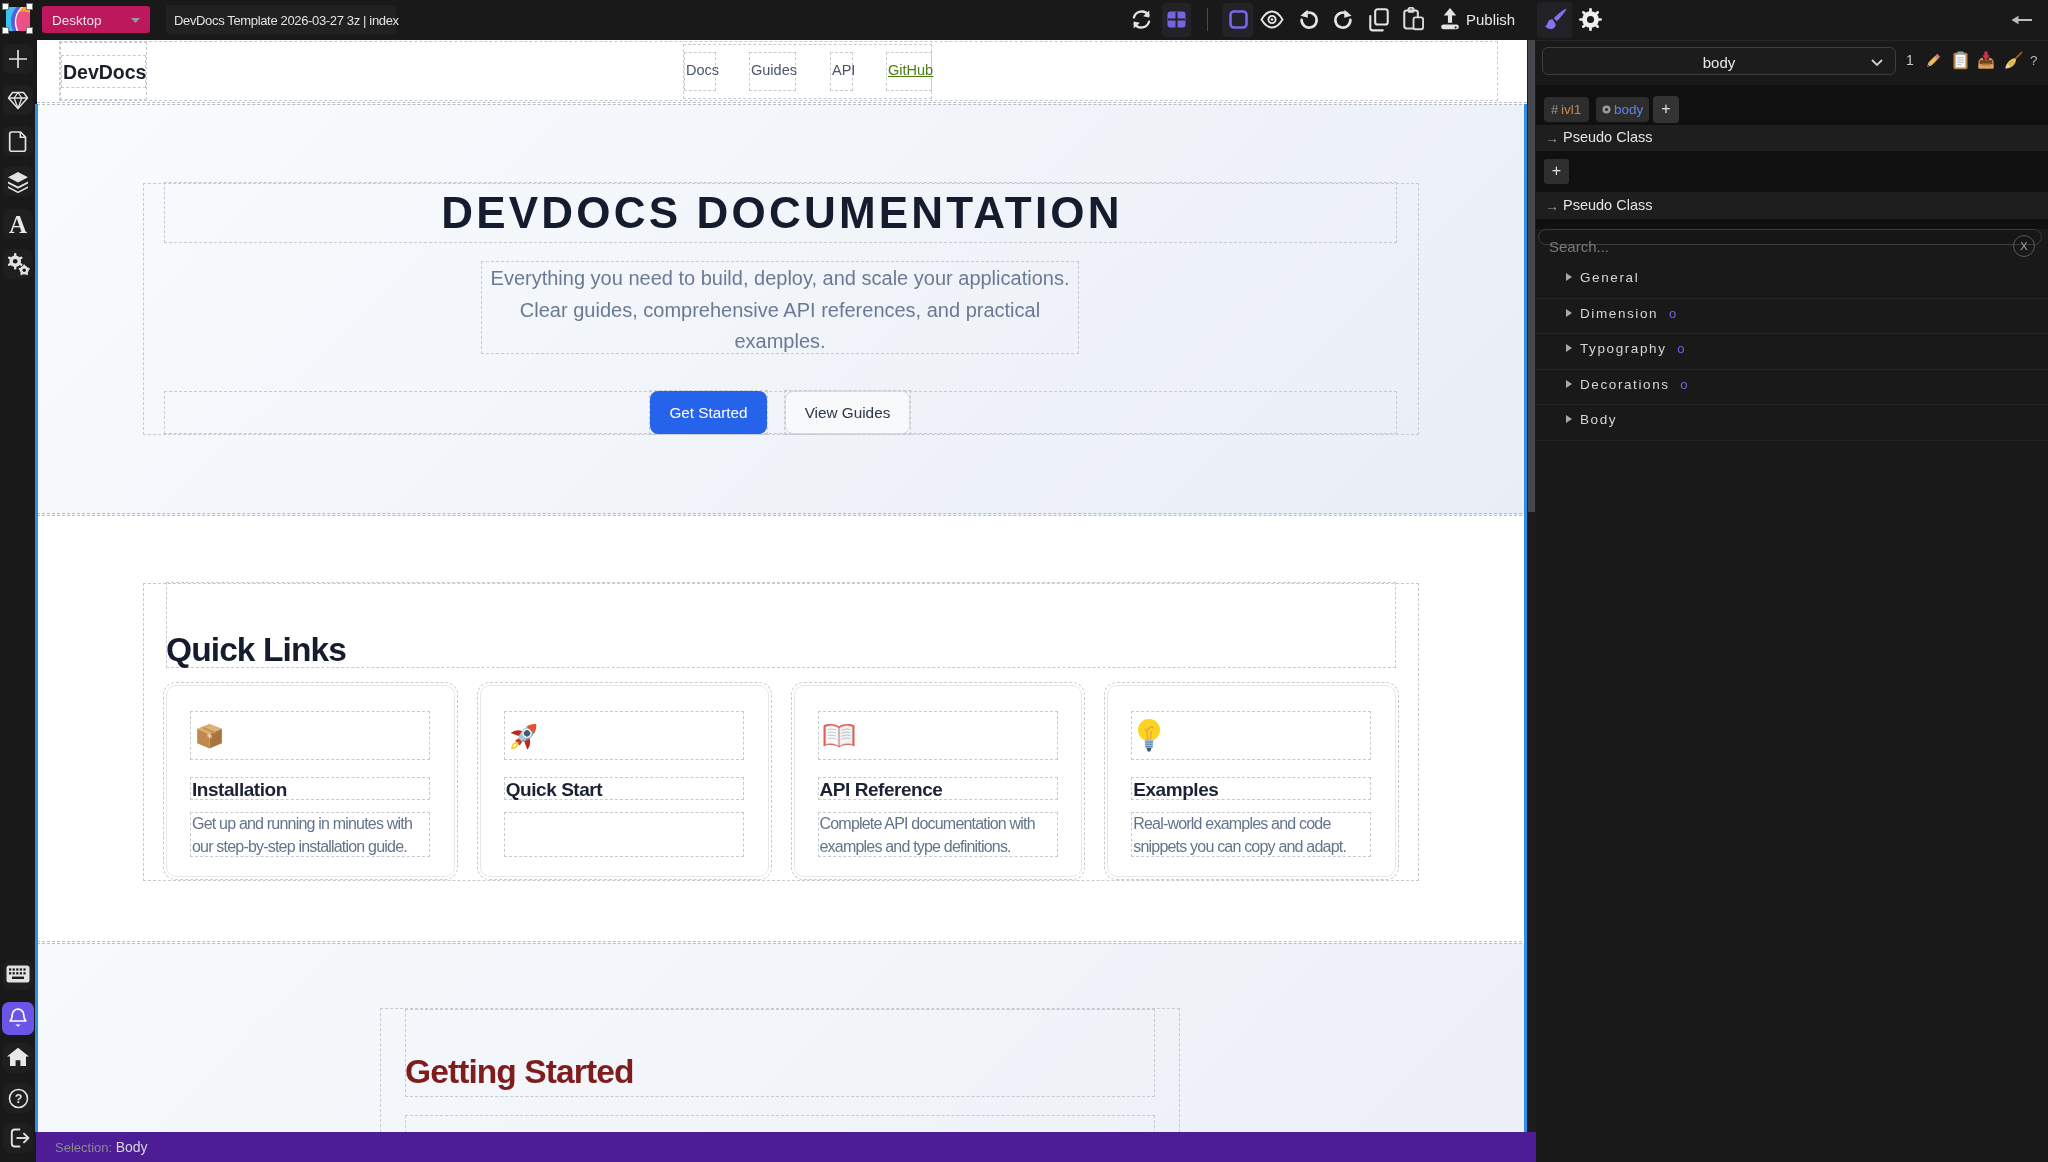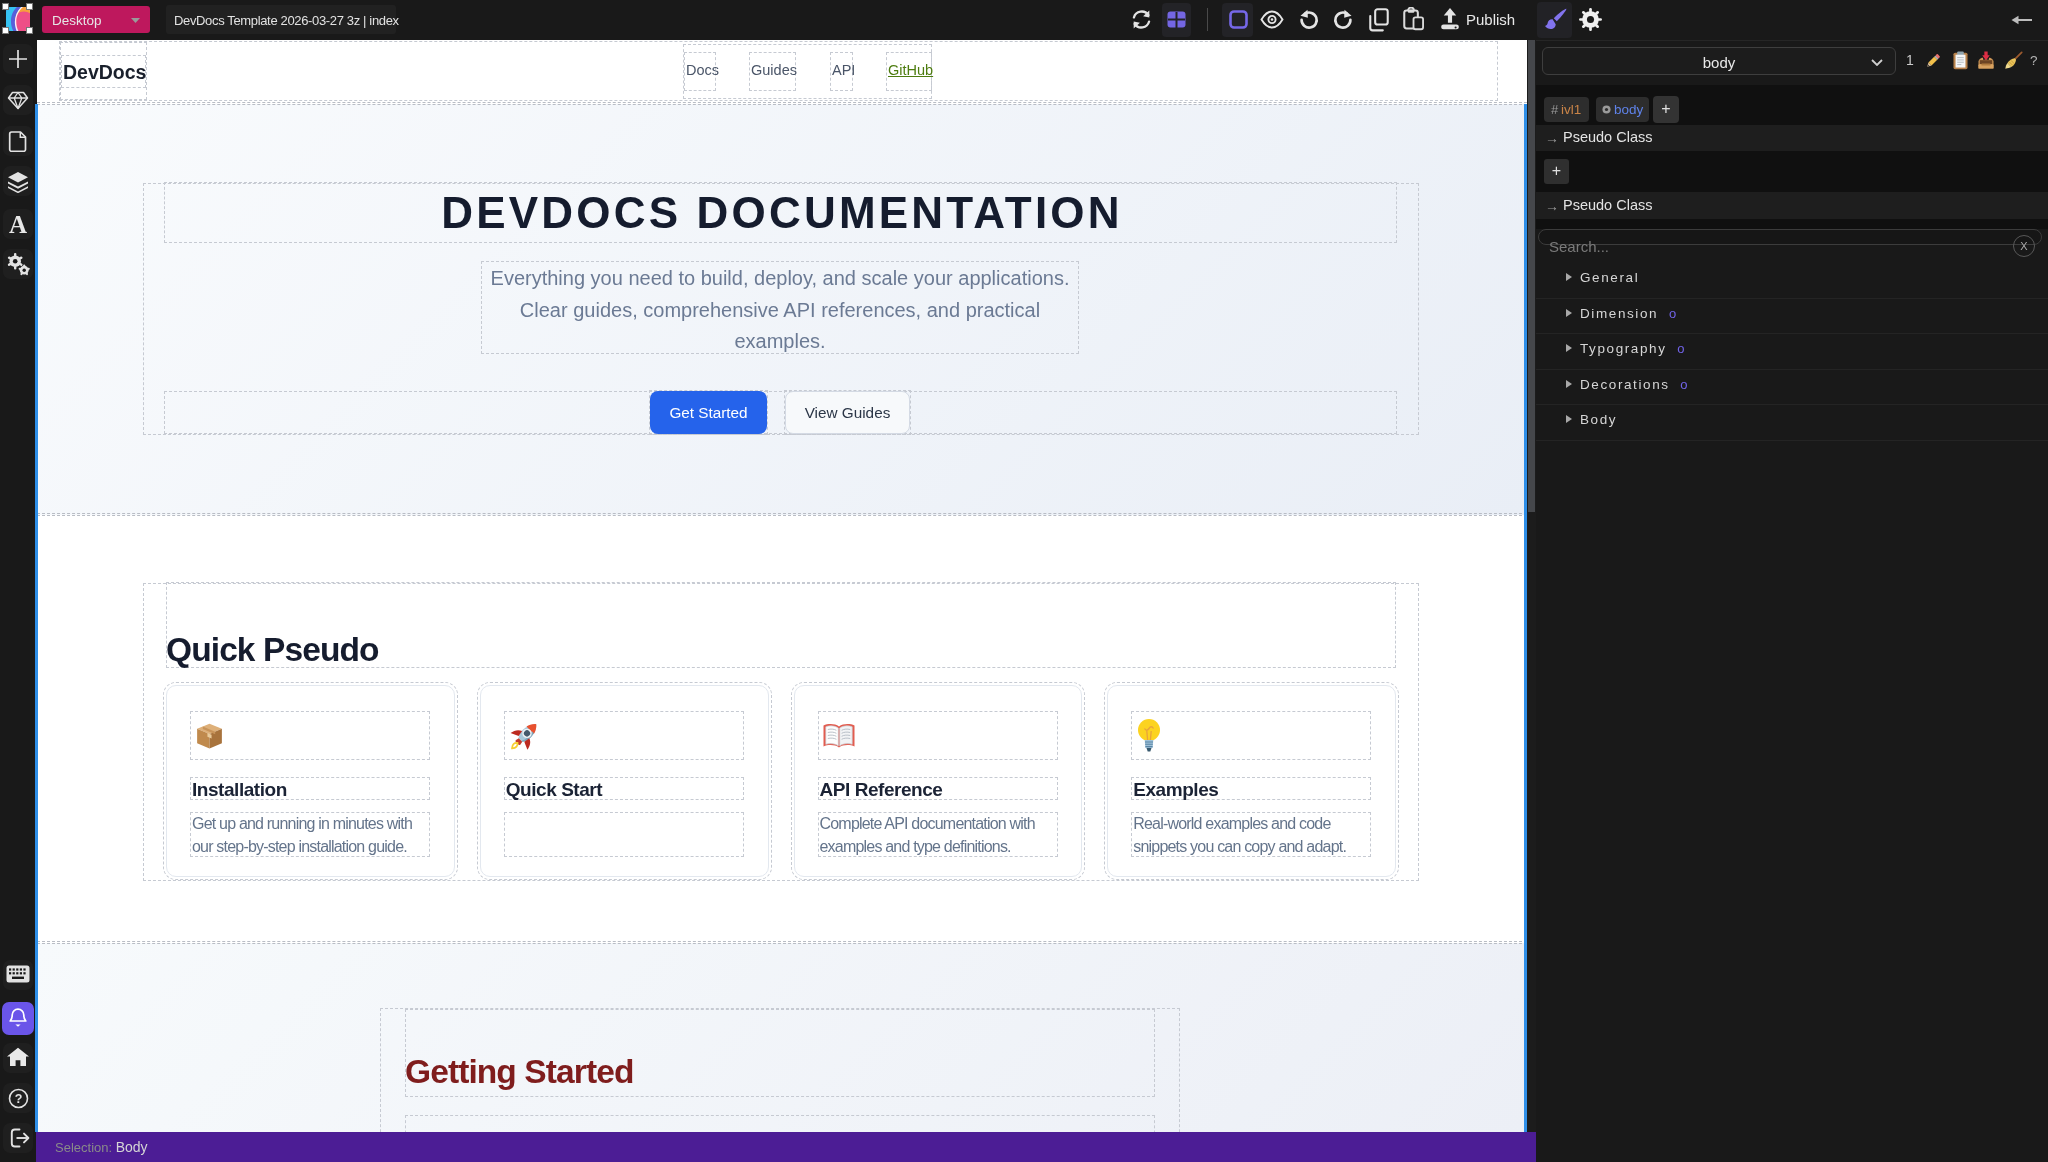--- a/index.html
+++ b/index.html
@@ -57,21 +57,21 @@
   <div class="abs" style="left:420px;top:223px;width:646px;text-align:center;font-size:20px;line-height:31.5px;color:#6b7a94;">Everything you need to build, deploy, and scale your applications.<br>Clear guides, comprehensive API references, and practical<br>examples.</div>
   <div class="db" style="left:127px;top:351px;width:1233px;height:43px;"></div>
   <div class="abs" style="left:613px;top:351px;width:117px;height:43px;background:#2563eb;border-radius:8px;color:#fff;font-size:15.3px;line-height:43px;text-align:center;">Get Started</div>
   <div class="abs" style="left:748px;top:351px;width:125px;height:43px;background:#f7f9fb;border:1px solid #d4dae4;border-radius:8px;color:#2b3647;font-size:15.3px;line-height:41px;text-align:center;">View Guides</div>
   <div class="db" style="left:612px;top:350px;width:119px;height:45px;"></div>
   <div class="db" style="left:747px;top:350px;width:127px;height:45px;"></div>
 
   <div class="dbl" style="left:0;top:473px;width:1490px;"></div>
   <div class="db" style="left:106px;top:543px;width:1276px;height:298px;"></div>
   <div class="db" style="left:129px;top:542px;width:1230px;height:86px;"></div>
-  <div class="abs" style="left:129px;top:591px;font-size:33.5px;letter-spacing:-0.9px;font-weight:bold;color:#151c2e;">Quick Pseudo</div>
+  <div class="abs" style="left:129px;top:591px;font-size:33.5px;letter-spacing:-0.9px;font-weight:bold;color:#151c2e;">Quick Links</div>
 
   <div class="card" style="left:129px;">
     <div class="db" style="left:23px;top:25px;width:240px;height:49px;"></div>
     <div class="icn" style="left:26px;top:33px;">
         <svg width="33" height="33" viewBox="0 0 32 32">
           <polygon points="4,9.5 16,4.5 28,9.5 16,14.5" fill="#deb079"></polygon>
           <polygon points="4,9.5 16,14.5 16,28.5 4,23.5" fill="#c08a4d"></polygon>
           <polygon points="16,14.5 28,9.5 28,23.5 16,28.5" fill="#a8733c"></polygon>
           <polygon points="14,13.6 18,15.3 18,19 14,17.3" fill="#e9cb9b"></polygon>
           <polygon points="9.5,7.2 21.5,12.3 21.5,14.8 9.5,9.8" fill="#c8945a"></polygon>

